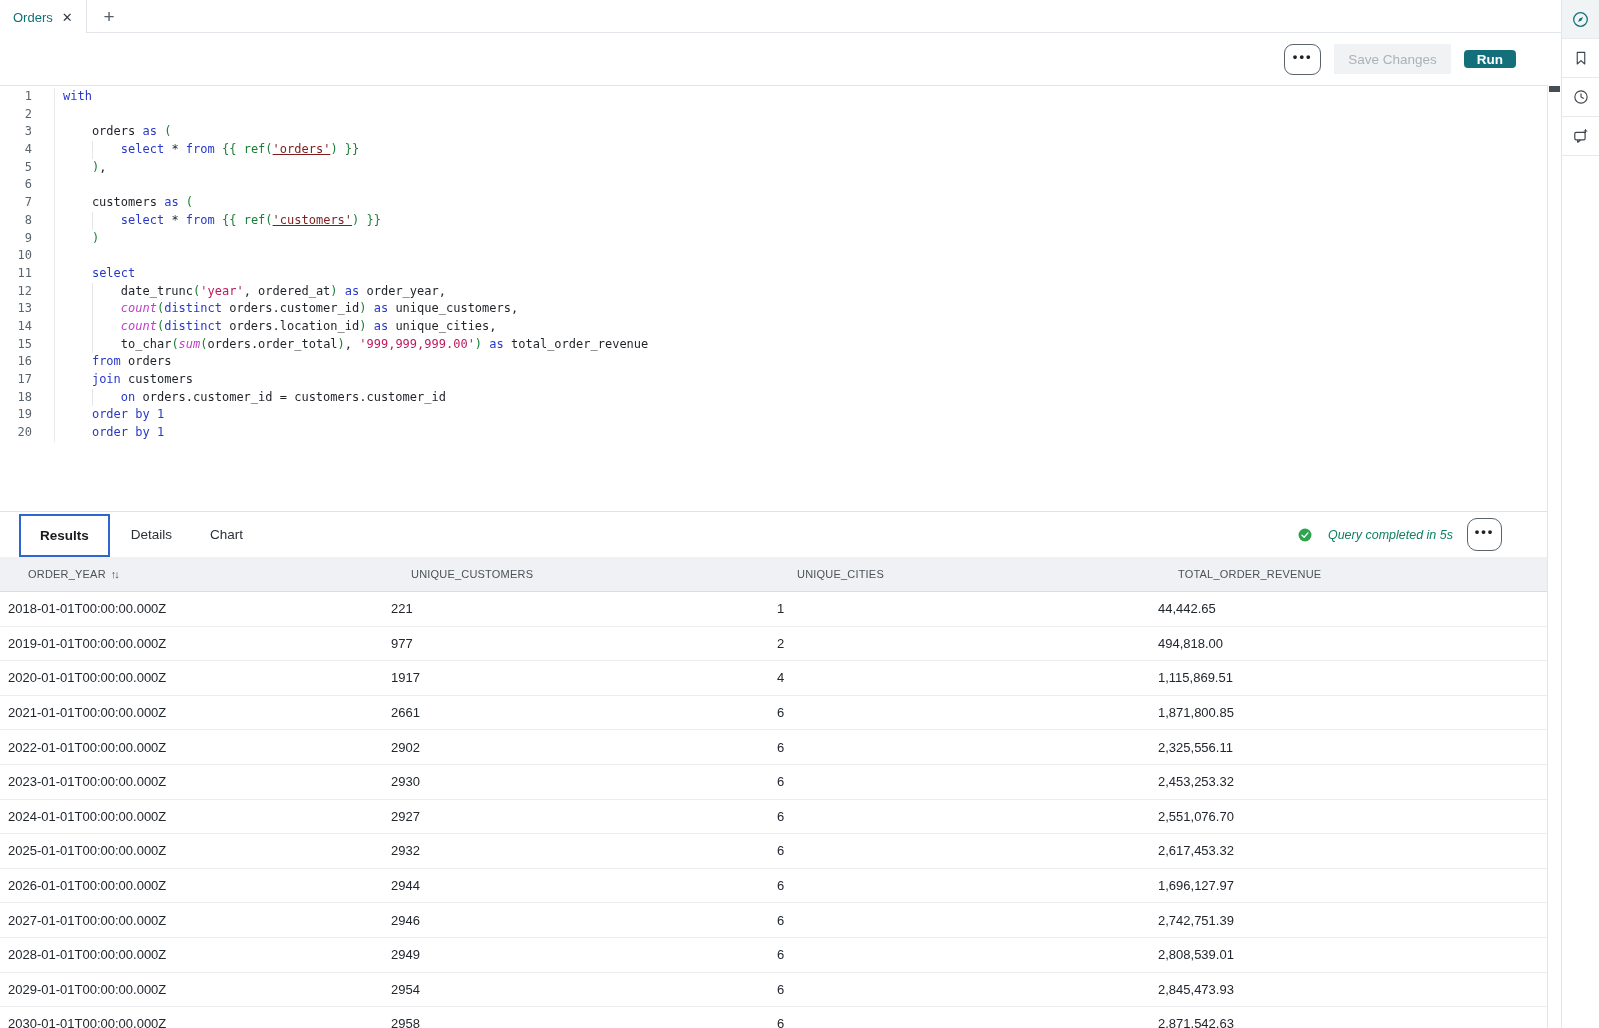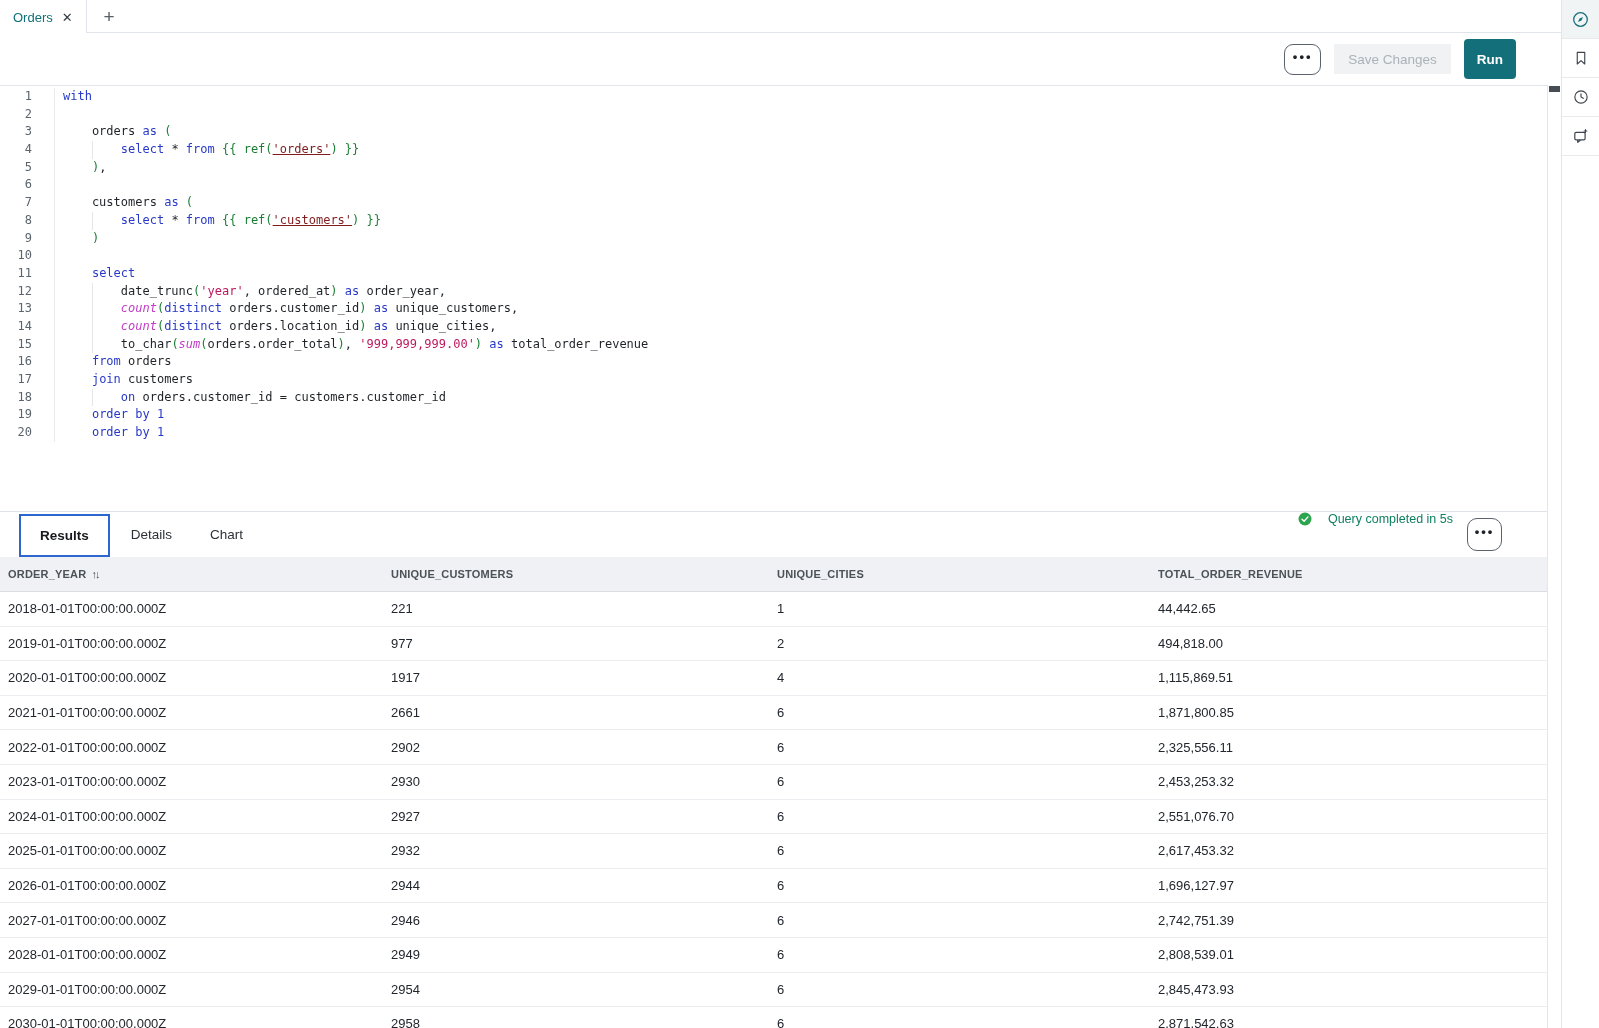--- a/index.html
+++ b/index.html
@@ -20,21 +20,21 @@
     justify-content:center; font-size:19px; font-weight:300; color:#57606a; cursor:pointer; }
 
   
   .toolbar { position:absolute; left:0; top:33px; width:100%; height:52px; background:#fff;
     display:flex; align-items:center; justify-content:flex-end; gap:13px; padding-right:45px; }
   .btn-more { width:37px; height:31px; border:1px solid #5a626b; border-radius:9px; background:#fff;
     display:flex; align-items:center; justify-content:center; cursor:pointer; }
   .dots { letter-spacing:2px; font-size:13px; font-weight:700; color:#1f2328; line-height:0; margin-top:-5px; }
   .btn-save { height:30px; padding:0 14px; border:none; border-radius:0; background:#f0f2f3;
     color:#abb2b9; font-size:13.5px; font-weight:500; cursor:default; }
-  .btn-run { height:40px; padding:0 13px; border:none; border-radius:4px; background:#13707a;
+  .btn-run { height:18px; padding:0 13px; border:none; border-radius:4px; background:#13707a;
     color:#fff; font-size:13.5px; font-weight:600; cursor:pointer; }
 
   
   .content { position:absolute; left:0; top:85px; width:1548px; height:943px;
     border-top:1px solid #e1e4e8; border-right:1px solid #e3e6e8; background:#fff; }
   .scroll-strip { position:absolute; left:1549px; top:85px; width:12px; height:943px; background:#fff; }
   .scroll-thumb { position:absolute; left:0; top:1px; width:11px; height:6px; background:#474d54; }
 
   
   .editor { position:absolute; left:0; top:0; width:100%; height:425px; background:#fff;
@@ -48,30 +48,30 @@
   .tok-p { color:#1f2328; } .tok-k { color:#2839c8; } .tok-f { color:#c23dc7;font-style:italic; }
   .tok-s { color:#be185d; } .tok-g { color:#1b7e35; } .tok-n { color:#2839c8; }
   .tok-r { color:#7f1d1d; text-decoration:underline; }
 
   
   .results { position:absolute; left:0; top:425px; width:100%; height:610px; border-top:1px solid #dfe3e7; background:#fff; }
   .rtabs { position:absolute; left:0; top:0; width:100%; height:45px; display:flex; align-items:stretch; padding-left:19px; }
   .rtab { display:flex; align-items:center; padding:0 19px; font-size:13.5px; color:#2c3238; cursor:pointer; }
   .rtab.active { border:2px solid #2e66d0; margin-top:2px; font-weight:700; color:#17191c; }
   .rtab.gap { margin-left:2px; }
-  .rstatus { position:absolute; right:94px; top:0; height:45px; display:flex; gap:16px; }
+  .rstatus { position:absolute; right:94px; top:0; height:45px; display:flex; align-items:center; gap:16px;font-style:italic; }
   .rstatus-text { color:#0f8060; font-size:12.5px; }
   .btn-more2 { position:absolute; right:45px; top:6px; width:35px; height:33px; border:1px solid #5a626b;
     border-radius:10px; background:#fff; display:flex; align-items:center; justify-content:center; cursor:pointer; }
 
   
   .thead { position:absolute; left:0; top:45px; width:100%; height:35px; background:#eff1f4;
     border-bottom:1px solid #dadee2; display:grid; grid-template-columns:383px 386px 381px 1fr; align-items:center; }
-  .th { padding-left:8px; font-size:11px; font-weight:700; color:#4b5258; letter-spacing:.2px; cursor:pointer;
-    display:flex; align-items:center; gap:5px; }
+  .th { padding-left:8px; font-size:11px; font-weight:400; color:#4b5258; letter-spacing:.2px; cursor:pointer;
+    display:flex; align-items:center; gap:5px;margin-left:20px; }
   .sort { font-size:11px; color:#4b5258; letter-spacing:-2px; }
   .tbody { position:absolute; left:0; top:80px; width:100%; height:438px; overflow:hidden; }
   .tr { display:grid; grid-template-columns:383px 386px 381px 1fr; height:34.6px; align-items:center;
     border-bottom:1px solid #ebedf0; }
   .td { padding-left:8px; font-size:13px; color:#22272e; }
 
   
   .rail { position:absolute; right:0; top:0; width:38px; height:1028px; background:#fff; border-left:1px solid #e3e6e8; }
   .rail-cell { width:100%; height:39px; display:flex; align-items:center; justify-content:center;
     border-bottom:1px solid #e7eaec; cursor:pointer; background:#fff; }

